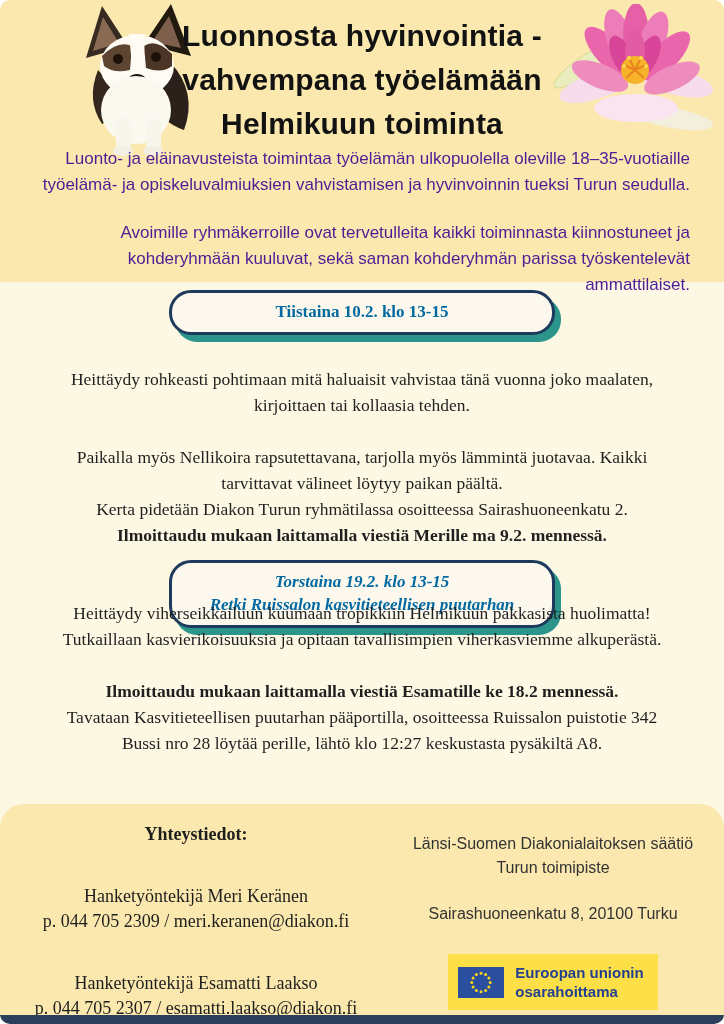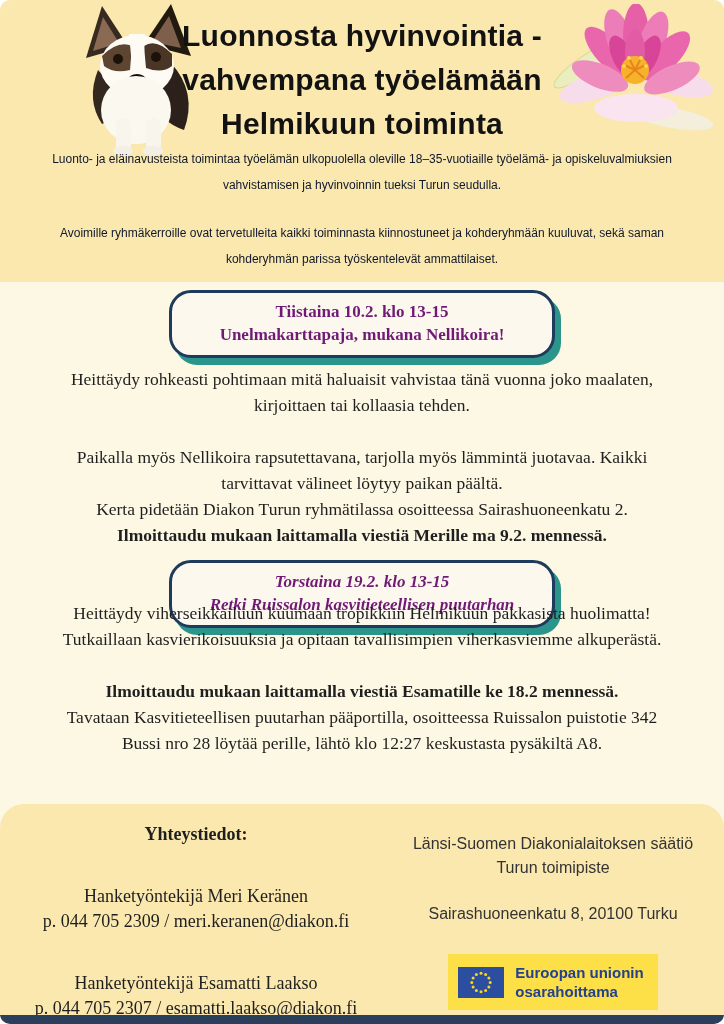--- a/index.html
+++ b/index.html
@@ -4,29 +4,29 @@
 <style>
   html,body{margin:0;padding:0;background:#ffffff;}
   .page{position:relative;width:724px;height:1024px;margin:0 auto;background:#FDF8E3;
         font-family:"Liberation Sans",sans-serif;overflow:hidden;border-radius:10px;}
   
   .section-top{position:absolute;top:0;left:0;width:724px;height:282px;background:#FAE8AF;}
   .dog-art{position:absolute;top:4px;left:52px;width:162px;height:152px;}
   .flower-art{position:absolute;top:4px;right:4px;width:172px;height:136px;}
   .title{position:absolute;top:14px;left:150px;right:150px;text-align:center;
          font-size:30px;line-height:44px;font-weight:800;color:#121212;letter-spacing:.2px;}
-  .intro{position:absolute;left:34px;right:34px;text-align:center;color:#0f172a;
-         font-size:12px;line-height:26px;}
+  .intro{position:absolute;left:34px;right:34px;text-align:right;color:#4c1d95;
+         font-size:17px;line-height:26px;}
   .intro.p1{top:146px;}
   .intro.p2{top:220px;}
   
   .card{position:absolute;left:50%;transform:translateX(-50%);min-width:340px;max-width:380px;
         background:#FCF8EE;border:3px solid #1E3A5C;border-radius:22px;
         box-shadow:6px 7px 0 0 #2C958B;padding:7px 20px 9px;text-align:center;
-        font-family:"Liberation Serif",serif;font-weight:bold;font-size:17px;line-height:23px;color:#701a75;}
+        font-family:"Liberation Serif",serif;font-weight:bold;font-size:17px;line-height:23px;color:#0369a1;}
   .card1{top:290px;}
   .card2{top:560px;font-style:italic;}
   
   .event-body{position:absolute;left:42px;right:42px;text-align:center;
               font-family:"Liberation Serif",serif;font-size:17.5px;line-height:26px;color:#1F1F1F;}
   .event-body.e1{top:366px;}
   .event-body.e2{top:600px;}
   .event-body p{margin:0 0 0 0;}
   .gap{height:26px;}
   .bold-line{font-weight:bold;}
@@ -125,21 +125,20 @@
       <div>vahvempana työelämään</div>
       <div>Helmikuun toiminta</div>
     </div>
 
     <div class="intro p1">Luonto- ja eläinavusteista toimintaa työelämän ulkopuolella oleville 18–35-vuotiaille työelämä- ja opiskeluvalmiuksien vahvistamisen ja hyvinvoinnin tueksi Turun seudulla.</div>
     <div class="intro p2">Avoimille ryhmäkerroille ovat tervetulleita kaikki toiminnasta kiinnostuneet ja kohderyhmään kuuluvat, sekä saman kohderyhmän parissa työskentelevät ammattilaiset.</div>
   </div>
 
   <div class="card card1">
     <div>Tiistaina 10.2. klo 13-15</div>
-    <div>Unelmakarttapaja, mukana Nellikoira!</div>
   </div>
 
   <div class="event-body e1">
     <p>Heittäydy rohkeasti pohtimaan mitä haluaisit vahvistaa tänä vuonna joko maalaten, kirjoittaen tai kollaasia tehden.</p>
     <div class="gap"></div>
     <p>Paikalla myös Nellikoira rapsutettavana, tarjolla myös lämmintä juotavaa. Kaikki tarvittavat välineet löytyy paikan päältä.</p>
     <p>Kerta pidetään Diakon Turun ryhmätilassa osoitteessa Sairashuoneenkatu 2.</p>
     <p class="bold-line">Ilmoittaudu mukaan laittamalla viestiä Merille ma 9.2. mennessä.</p>
   </div>
 

